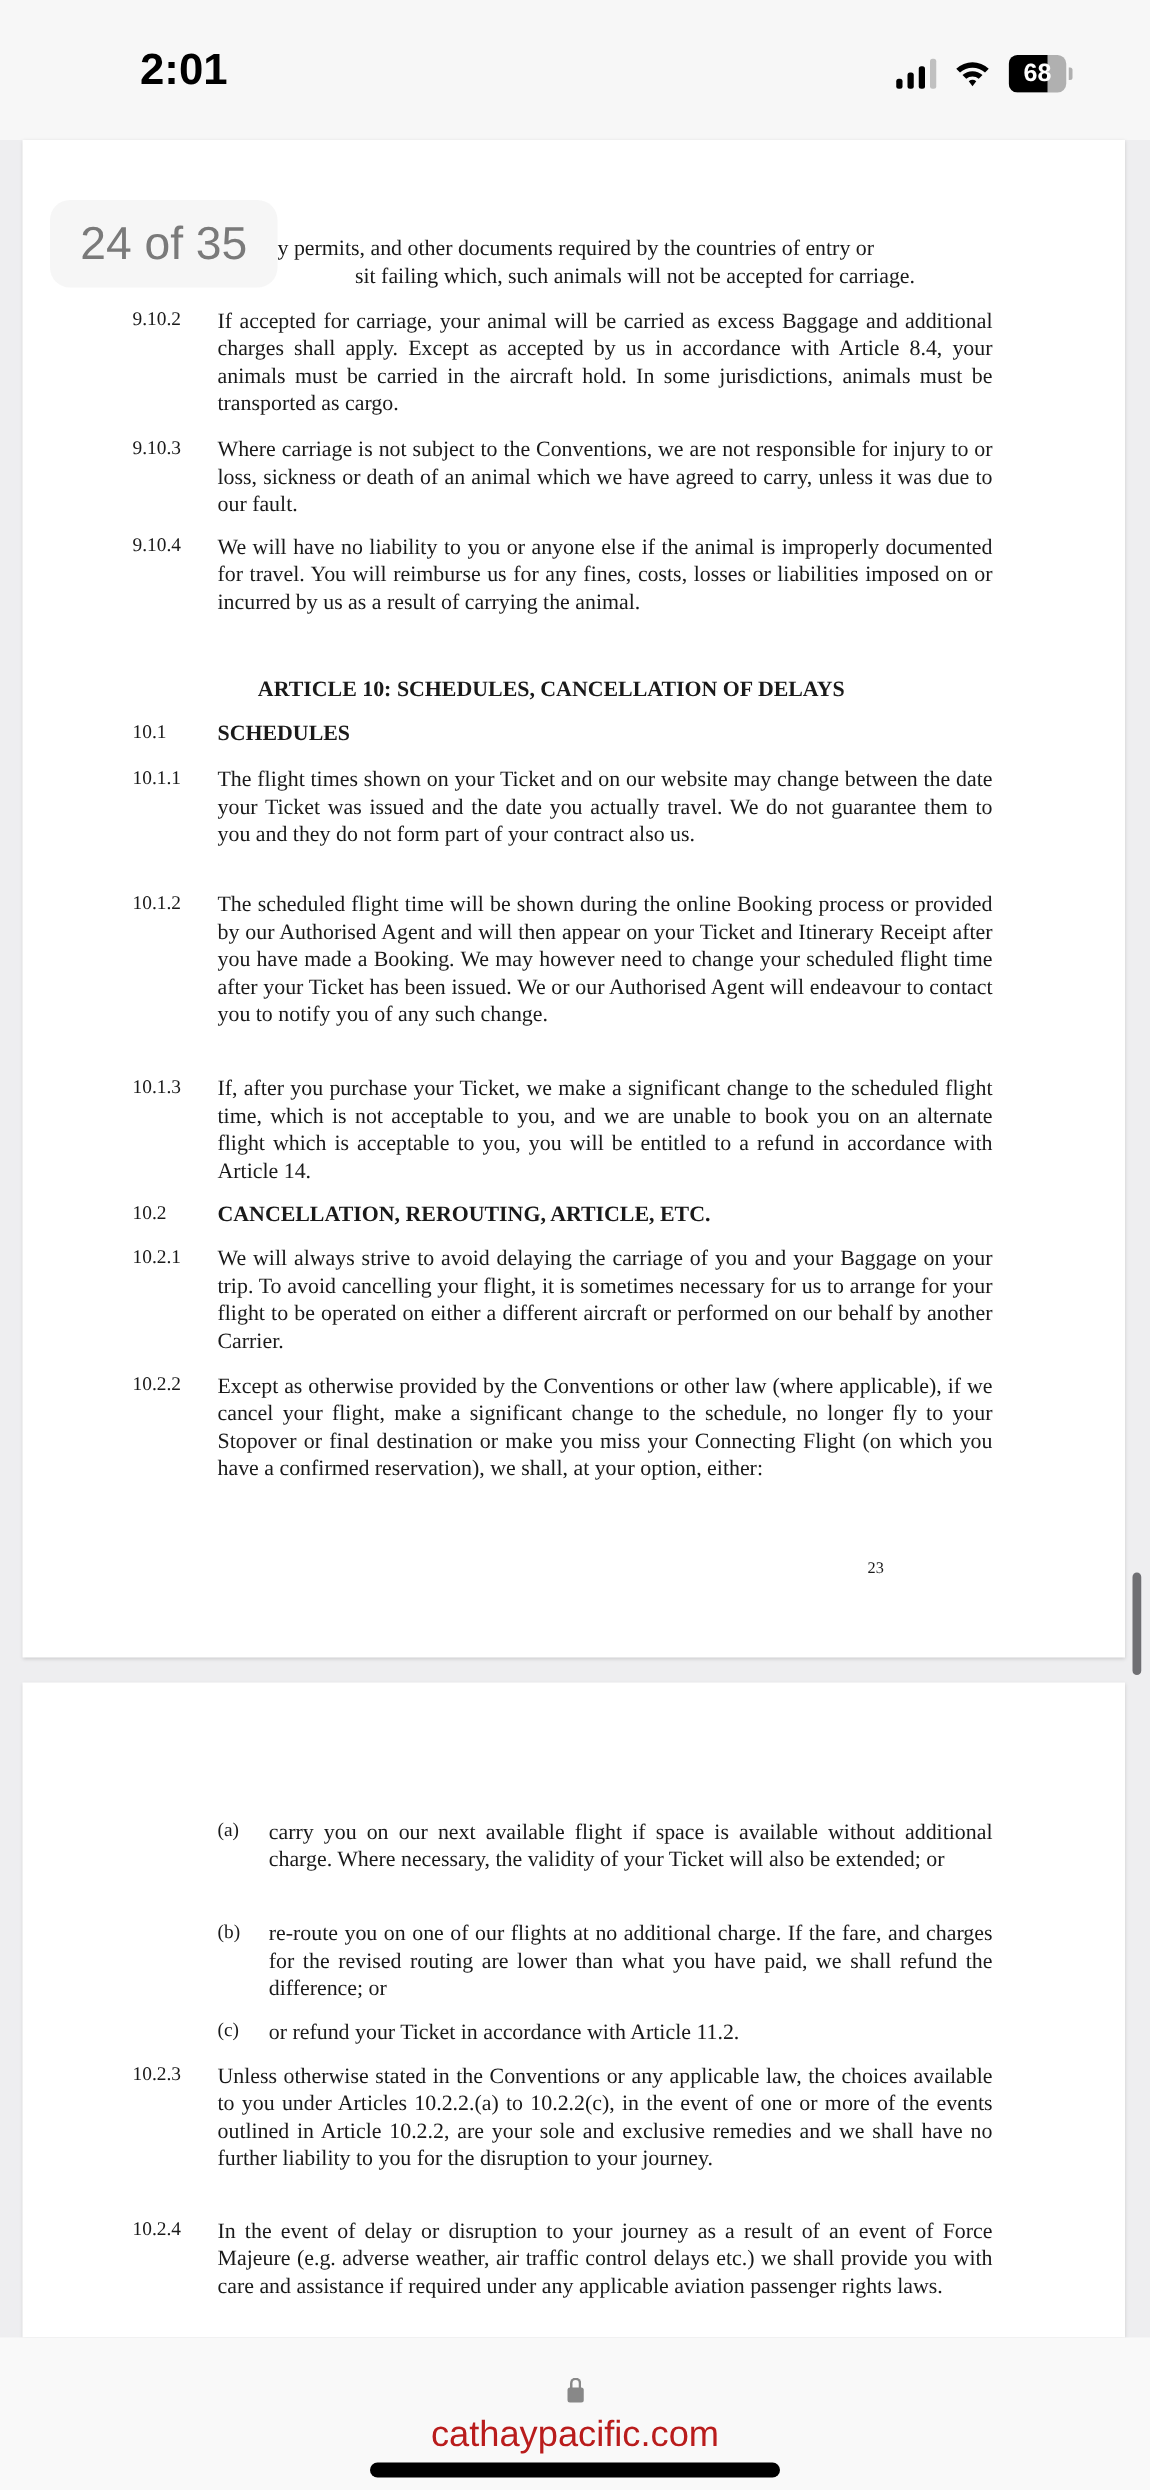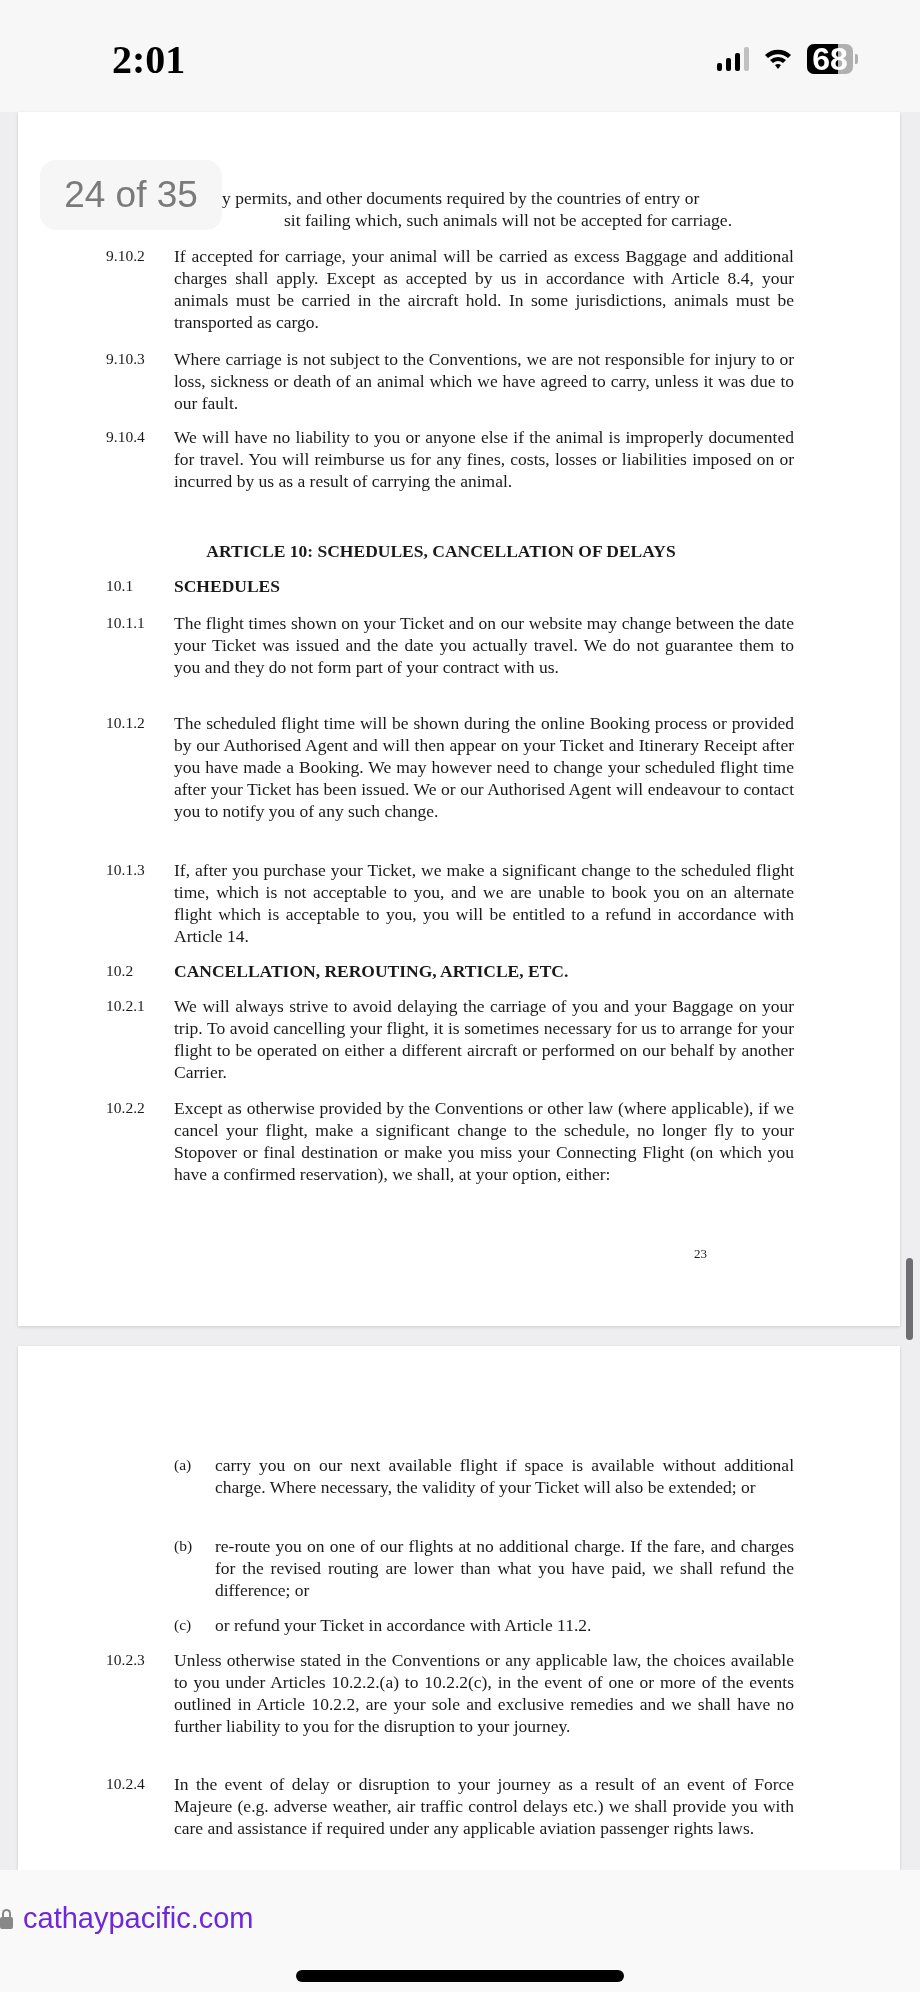--- a/index.html
+++ b/index.html
@@ -8,32 +8,32 @@
     background:#eeeef0;
     font-family:"Liberation Serif", serif;
     color:#1a1a1a;
   }
   .status-bar {
     position:absolute; left:0; top:0; width:920px; height:112px;
     background:#f7f7f7;
   }
   .status-time {
     position:absolute; left:112px; top:36px;
-    font-family:Liberation Serif, serif; font-weight:bold; font-size:40px; color:#000;
+    font-family:Liberation Sans, sans-serif; font-weight:bold; font-size:35px; color:#000;
   }
   .status-icons { position:absolute; right:62px; top:44px; display:flex; align-items:center; gap:14px; }
   .signal { display:flex; align-items:flex-end; gap:4px; height:24px; }
   .signal span { width:5px; background:#000; border-radius:2px; display:block; }
   .signal span.dim { background:#c0c0c0; }
   .battery {
     position:relative; width:46px; height:30px; border-radius:7px; overflow:hidden;
     background:#b0b0b0; display:flex; align-items:center; justify-content:center;
   }
   .battery .fill { position:absolute; left:0; top:0; bottom:0; background:#000; }
-  .battery .lvl { position:relative; color:#fff; font-family:"Liberation Sans", sans-serif; font-weight:bold; font-size:32px; }
+  .battery .lvl { position:relative; color:#fff; font-family:"Liberation Sans", sans-serif; font-weight:bold; font-size:20px; }
   .battery-tip { width:3px; height:10px; background:#b0b0b0; border-radius:0 2px 2px 0; margin-left:-12px; }
 
   .page {
     position:absolute; left:18px; width:882px; background:#fff;
     box-shadow:0 1px 3px rgba(0,0,0,0.15);
   }
   .page1 { top:112px; height:1214px; }
   .page2 { top:1346px; height:524px; }
 
   .page-counter {
@@ -51,21 +51,21 @@
   .heading .txt { font-weight:bold; }
   .article-title { position:absolute; left:0; width:882px; text-align:center; font-weight:bold; font-size:17.5px; }
   .page-number { position:absolute; left:694px; font-size:13px; }
 
   .scrollbar { position:absolute; left:906px; top:1258px; width:7px; height:82px; background:#6f6f73; border-radius:4px; }
 
   .url-bar {
     position:absolute; left:0; top:1870px; width:920px; height:122px; background:#f9f9f9;
   }
   .url { position:absolute; left:0; right:0; top:32px; display:flex; align-items:center; gap:10px;
-    font-family:"Liberation Sans", sans-serif; font-size:29px; color:#6d28d9; }
+    font-family:"Liberation Sans", sans-serif; font-size:29px; color:#b91c1c;flex-direction:column; }
   .lock { position:relative; width:13px; height:20px; }
   .lock .shackle { position:absolute; left:2px; top:0; width:9px; height:10px; border:2px solid #888; border-bottom:none; border-radius:6px 6px 0 0; box-sizing:border-box; }
   .lock .body { position:absolute; left:0; top:8px; width:13px; height:12px; background:#888; border-radius:2px; }
   .home-indicator { position:absolute; left:296px; top:100px; width:328px; height:12px; background:#000; border-radius:6px; }
 </style>
 </head>
 <body>
 
 <div class="status-bar">
   <div class="status-time">2:01</div>
@@ -114,21 +114,21 @@
 
 <div class="article-title" style="top:541px">ARTICLE 10: SCHEDULES, CANCELLATION OF DELAYS</div>
 
 <div class="clause heading" style="top:575px">
   <div class="num">10.1</div>
   <div class="txt">SCHEDULES</div>
 </div>
 
 <div class="clause" style="top:612px">
   <div class="num">10.1.1</div>
-  <div class="txt">The flight times shown on your Ticket and on our website may change between the date your Ticket was issued and the date you actually travel.  We do not guarantee them to you and they do not form part of your contract with us.</div>
+  <div class="txt">The flight times shown on your Ticket and on our website may change between the date your Ticket was issued and the date you actually travel.  We do not guarantee them to you and they do not form part of your contract also us.</div>
 </div>
 <div class="clause" style="top:712px">
   <div class="num">10.1.2</div>
   <div class="txt">The scheduled flight time will be shown during the online Booking process or provided by our Authorised Agent and will then appear on your Ticket and Itinerary Receipt after you have made a Booking. We may however need to change your scheduled flight time after your Ticket has been issued. We or our Authorised Agent will endeavour to contact you to notify you of any such change.</div>
 </div>
 <div class="clause" style="top:859px">
   <div class="num">10.1.3</div>
   <div class="txt">If, after you purchase your Ticket, we make a significant change to the scheduled flight time, which is not acceptable to you, and we are unable to book you on an alternate flight which is acceptable to you, you will be entitled to a refund in accordance with Article 14.</div>
 </div>
 

